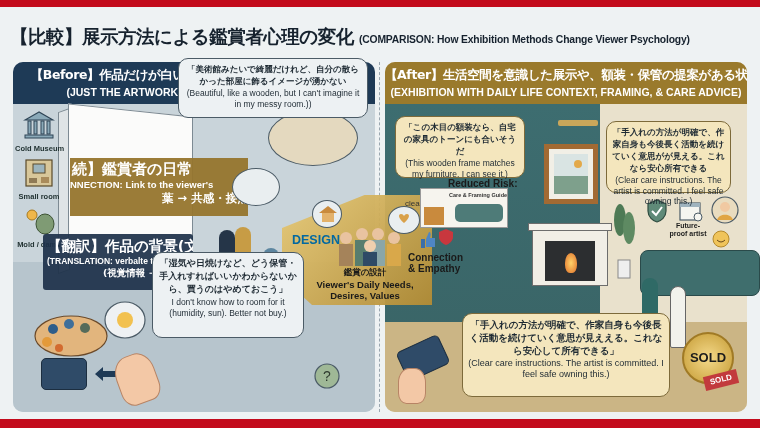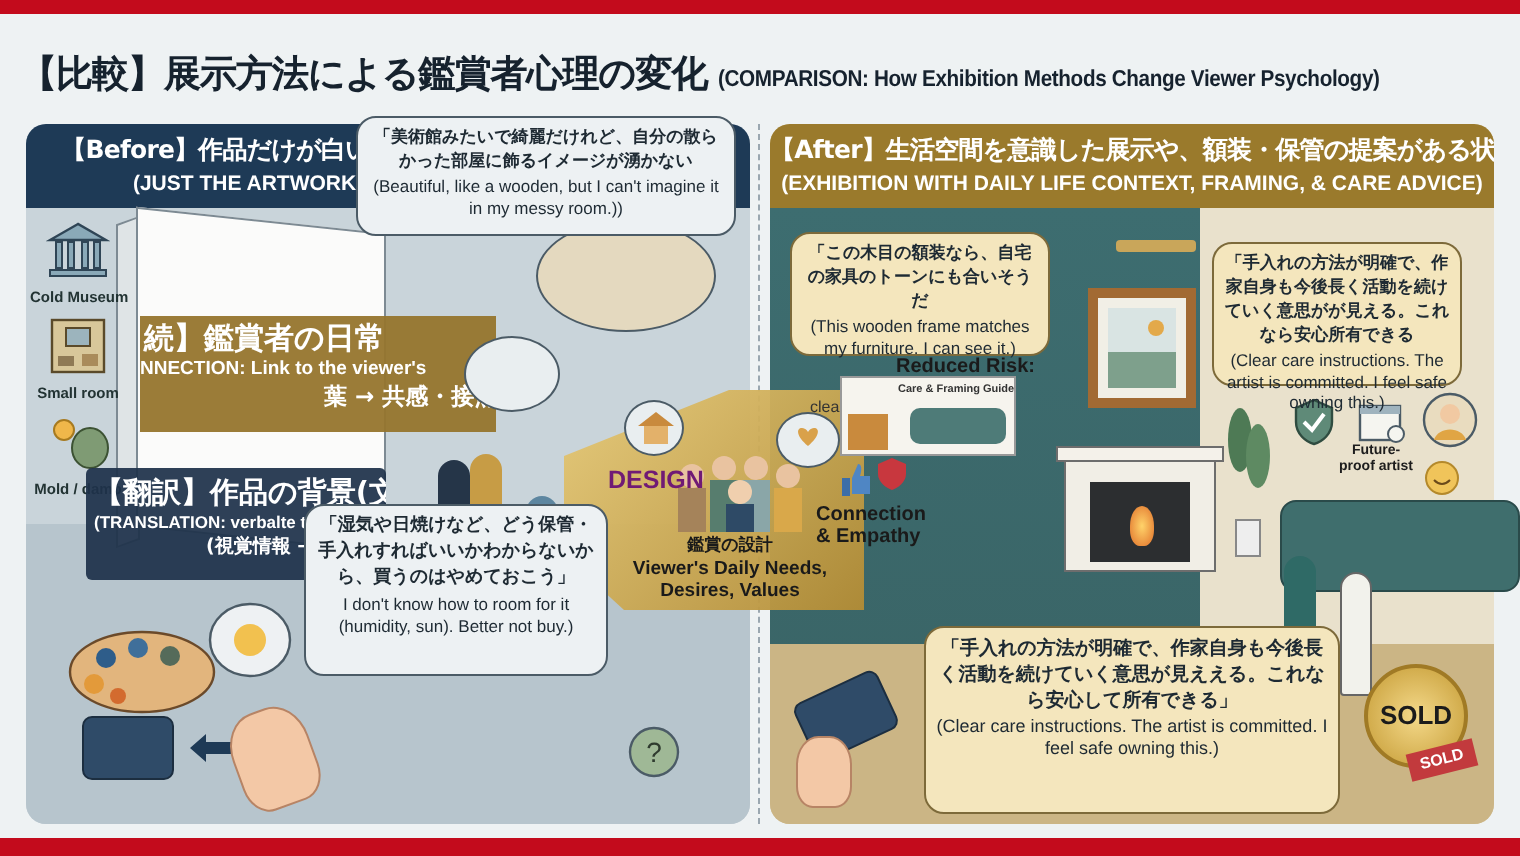--- a/index.html
+++ b/index.html
@@ -45,26 +45,26 @@
   .bubble { position: absolute; border-radius: 10px; text-align: center; color: #1e2a33; padding: 4px 5px; }
   .bubble .jp { font-size: 8.5px; font-weight: 700; line-height: 12px; }
   .bubble .en { font-family: "Liberation Sans", sans-serif; font-size: 8.5px; line-height: 10.5px; margin-top: 1px; }
   .bubble.b-gray { background: #edf1f3; border: 1.5px solid #4b5b66; }
   .bubble.b-gold { background: #f4e6bd; border: 1.5px solid #7d6a3a; }
   .bubble.b1 { left: 178px; top: 58px; width: 190px; height: 60px; }
   .bubble.b2 { left: 152px; top: 252px; width: 152px; height: 86px; }
   .bubble.b2 .jp { font-size: 9px; line-height: 13px; }
   .bubble.b3 { left: 395px; top: 116px; width: 130px; height: 62px; }
   .bubble.b4 { left: 606px; top: 121px; width: 125px; height: 72px; }
-  .bubble.b5 { left: 462px; top: 313px; width: 208px; height: 94px; }
+  .bubble.b5 { left: 462px; top: 313px; width: 208px; height: 84px; }
   .bubble.b5 .jp { font-size: 9.5px; line-height: 13px; }
   .bubble.b5 .en { font-size: 9px; line-height: 10.5px; }
   .person { position: absolute; width: 16px; border-radius: 8px 8px 2px 2px; }
   .arrow-shape { position: absolute; left: 282px; top: 195px; width: 150px; height: 110px; background: linear-gradient(135deg,#e6c976,#b38c35); clip-path: polygon(0 30%, 55% 0, 100% 0, 100% 100%, 20% 100%, 0 75%); opacity: 0.95; }
-  .design-lbl { position: absolute; left: 304px; top: 233px; font-family: "Liberation Sans", sans-serif; font-size: 12.5px; font-weight: 700; color: #701a75; }
+  .design-lbl { position: absolute; left: 292px; top: 233px; font-family: "Liberation Sans", sans-serif; font-size: 12.5px; font-weight: 700; color: #0369a1; }
   .needs-lbl { position: absolute; left: 307px; top: 267px; width: 116px; text-align: center; color: #1a1a1a; }
   .needs-lbl .jp { font-size: 8.5px; font-weight: 700; }
   .needs-lbl .en { font-family: "Liberation Sans", sans-serif; font-size: 9.5px; font-weight: 700; line-height: 11px; }
   .conn-lbl { position: absolute; left: 408px; top: 252px; font-family: "Liberation Sans", sans-serif; font-size: 10px; font-weight: 700; color: #1a1a1a; line-height: 11px; }
   .risk-lbl { position: absolute; left: 432px; top: 178px; font-family: Liberation Sans, sans-serif; font-size: 10px; font-weight: 700; color: #1a1a1a; padding-left: 16px; }
   .clea-lbl { position: absolute; left: 405px; top: 199px; font-family: "Liberation Sans", sans-serif; font-size: 8px; color: #333; }
   .guide { position: absolute; left: 420px; top: 188px; width: 88px; height: 40px; background: #f6f4ee; border: 1px solid #999; }
   .guide .gt { font-family: "Liberation Sans", sans-serif; font-size: 5.5px; font-weight: 700; color: #333; position: absolute; left: 28px; top: 3px; white-space: nowrap; }
   .guide .sw { position: absolute; left: 3px; top: 18px; width: 20px; height: 18px; background: #c98a3d; }
   .guide .sofa { position: absolute; left: 34px; top: 15px; width: 48px; height: 18px; background: #4e7b78; border-radius: 5px; }

